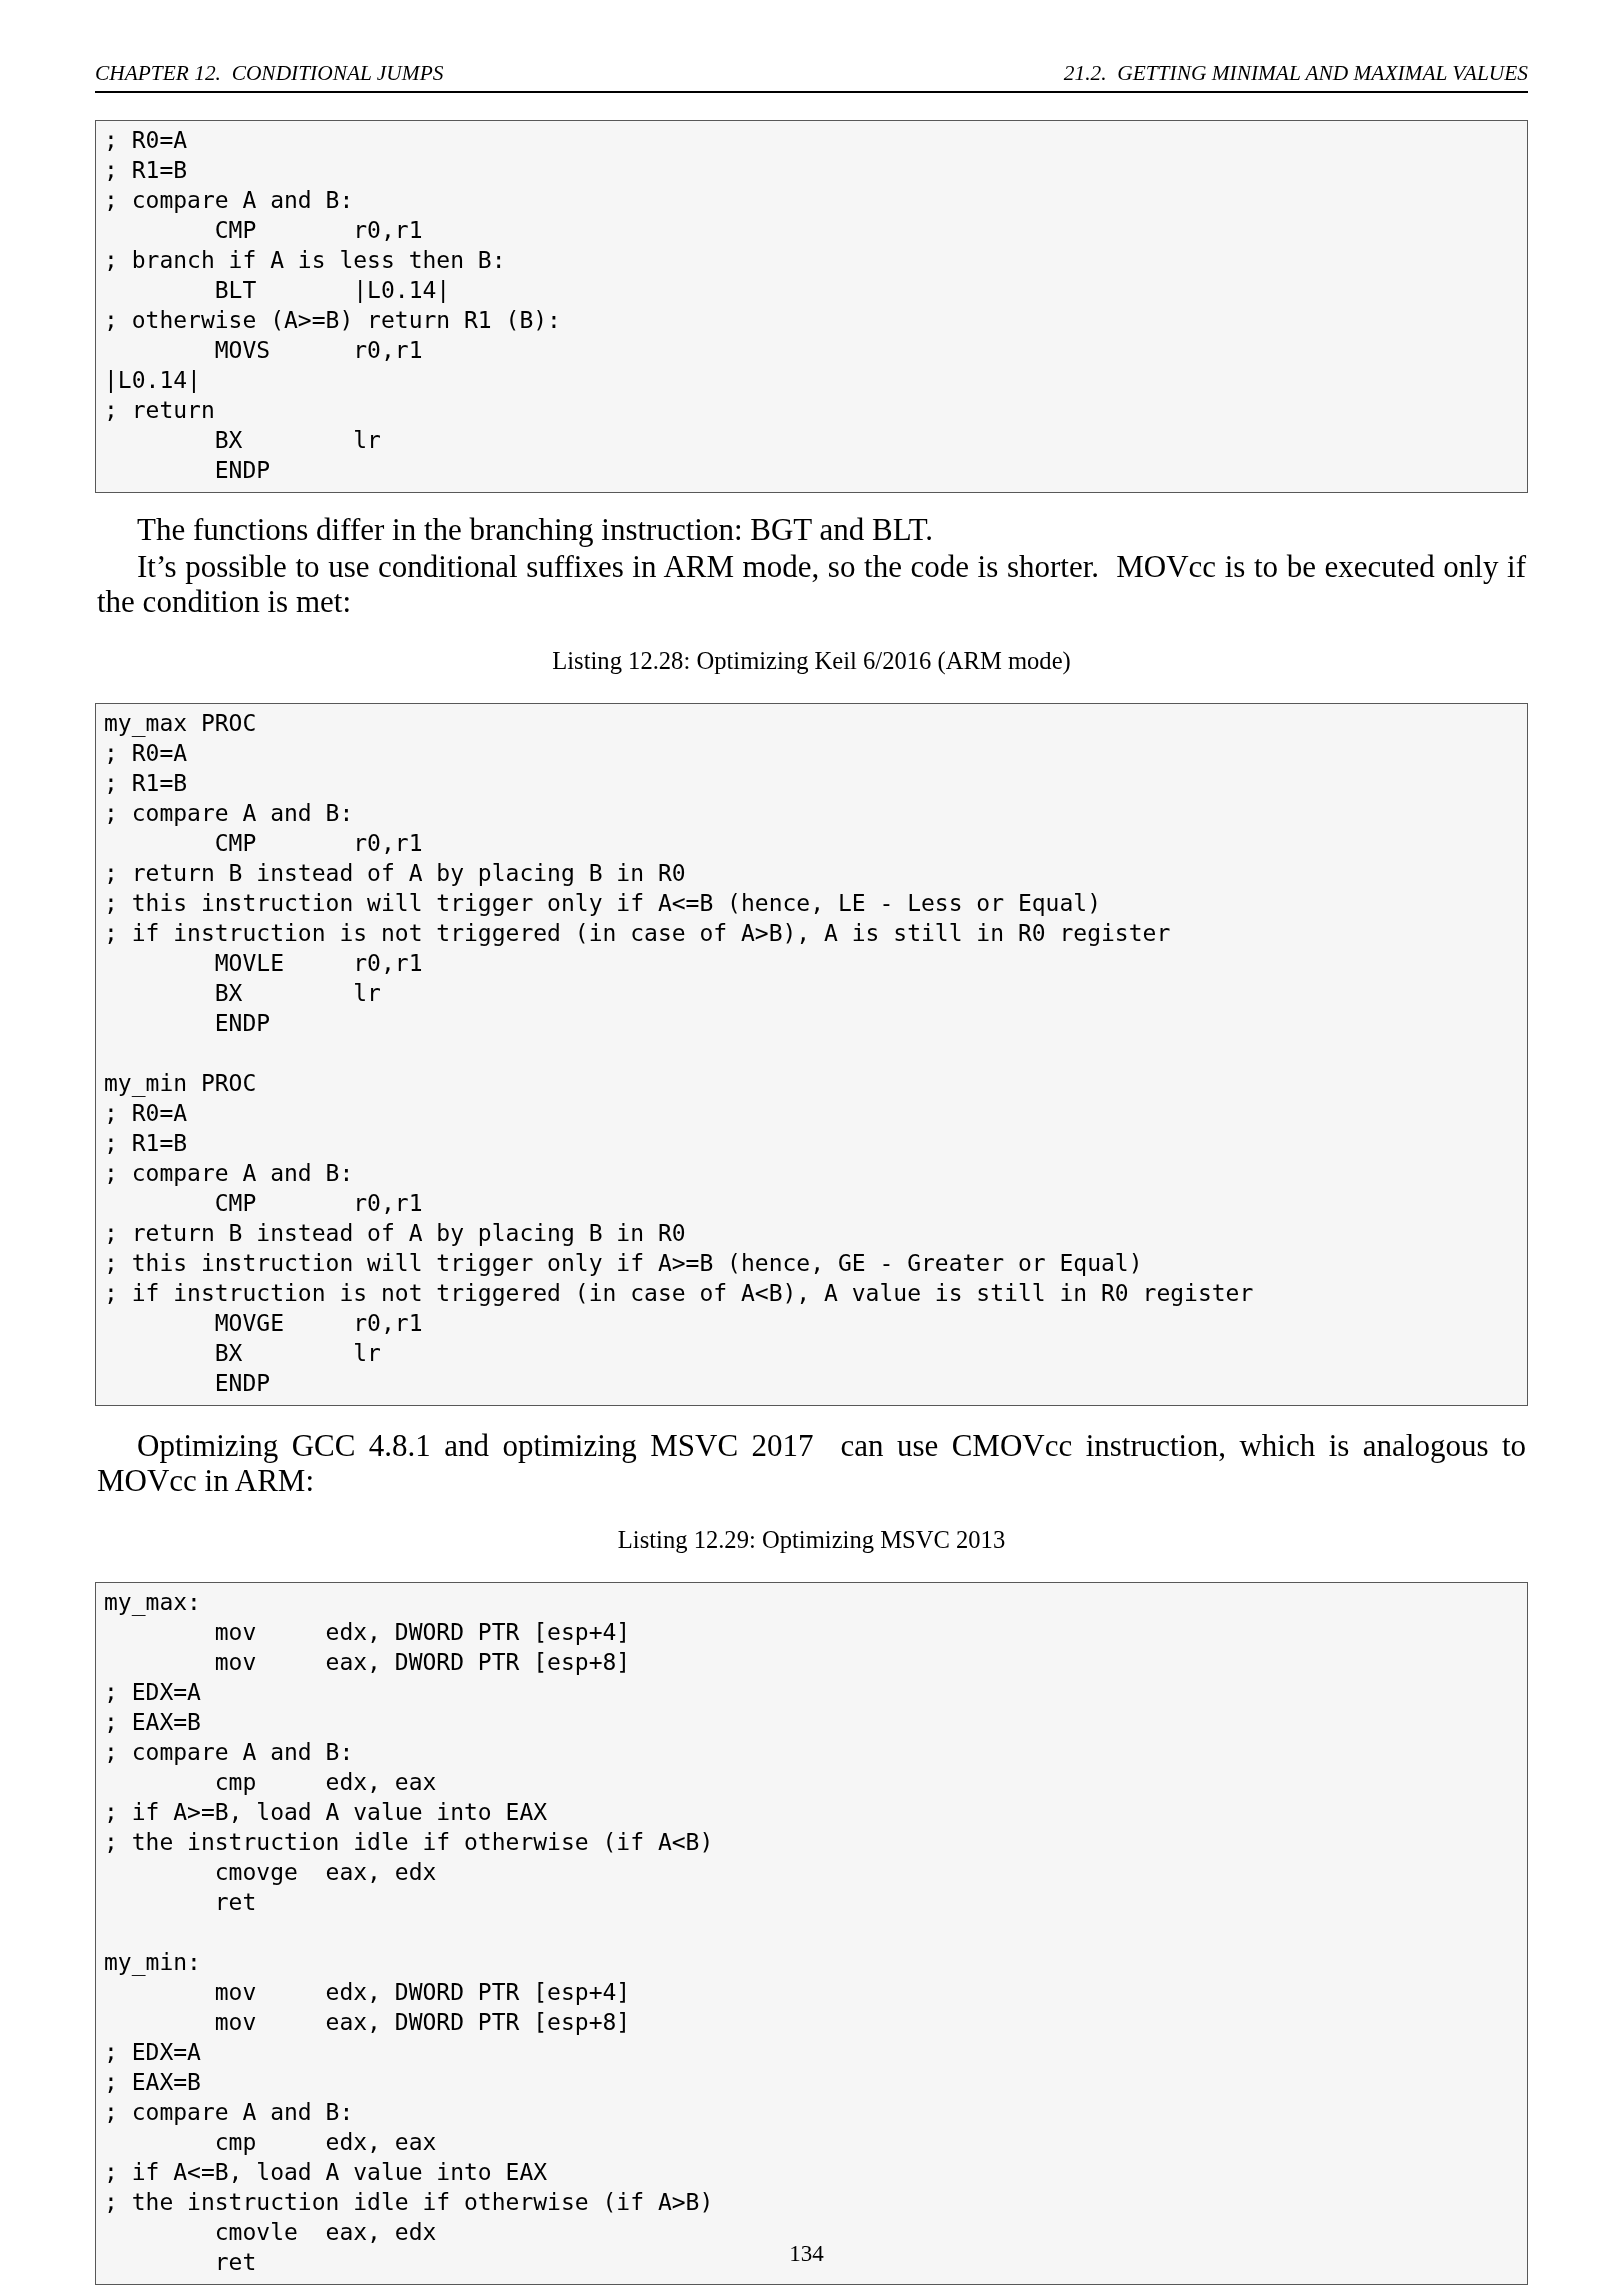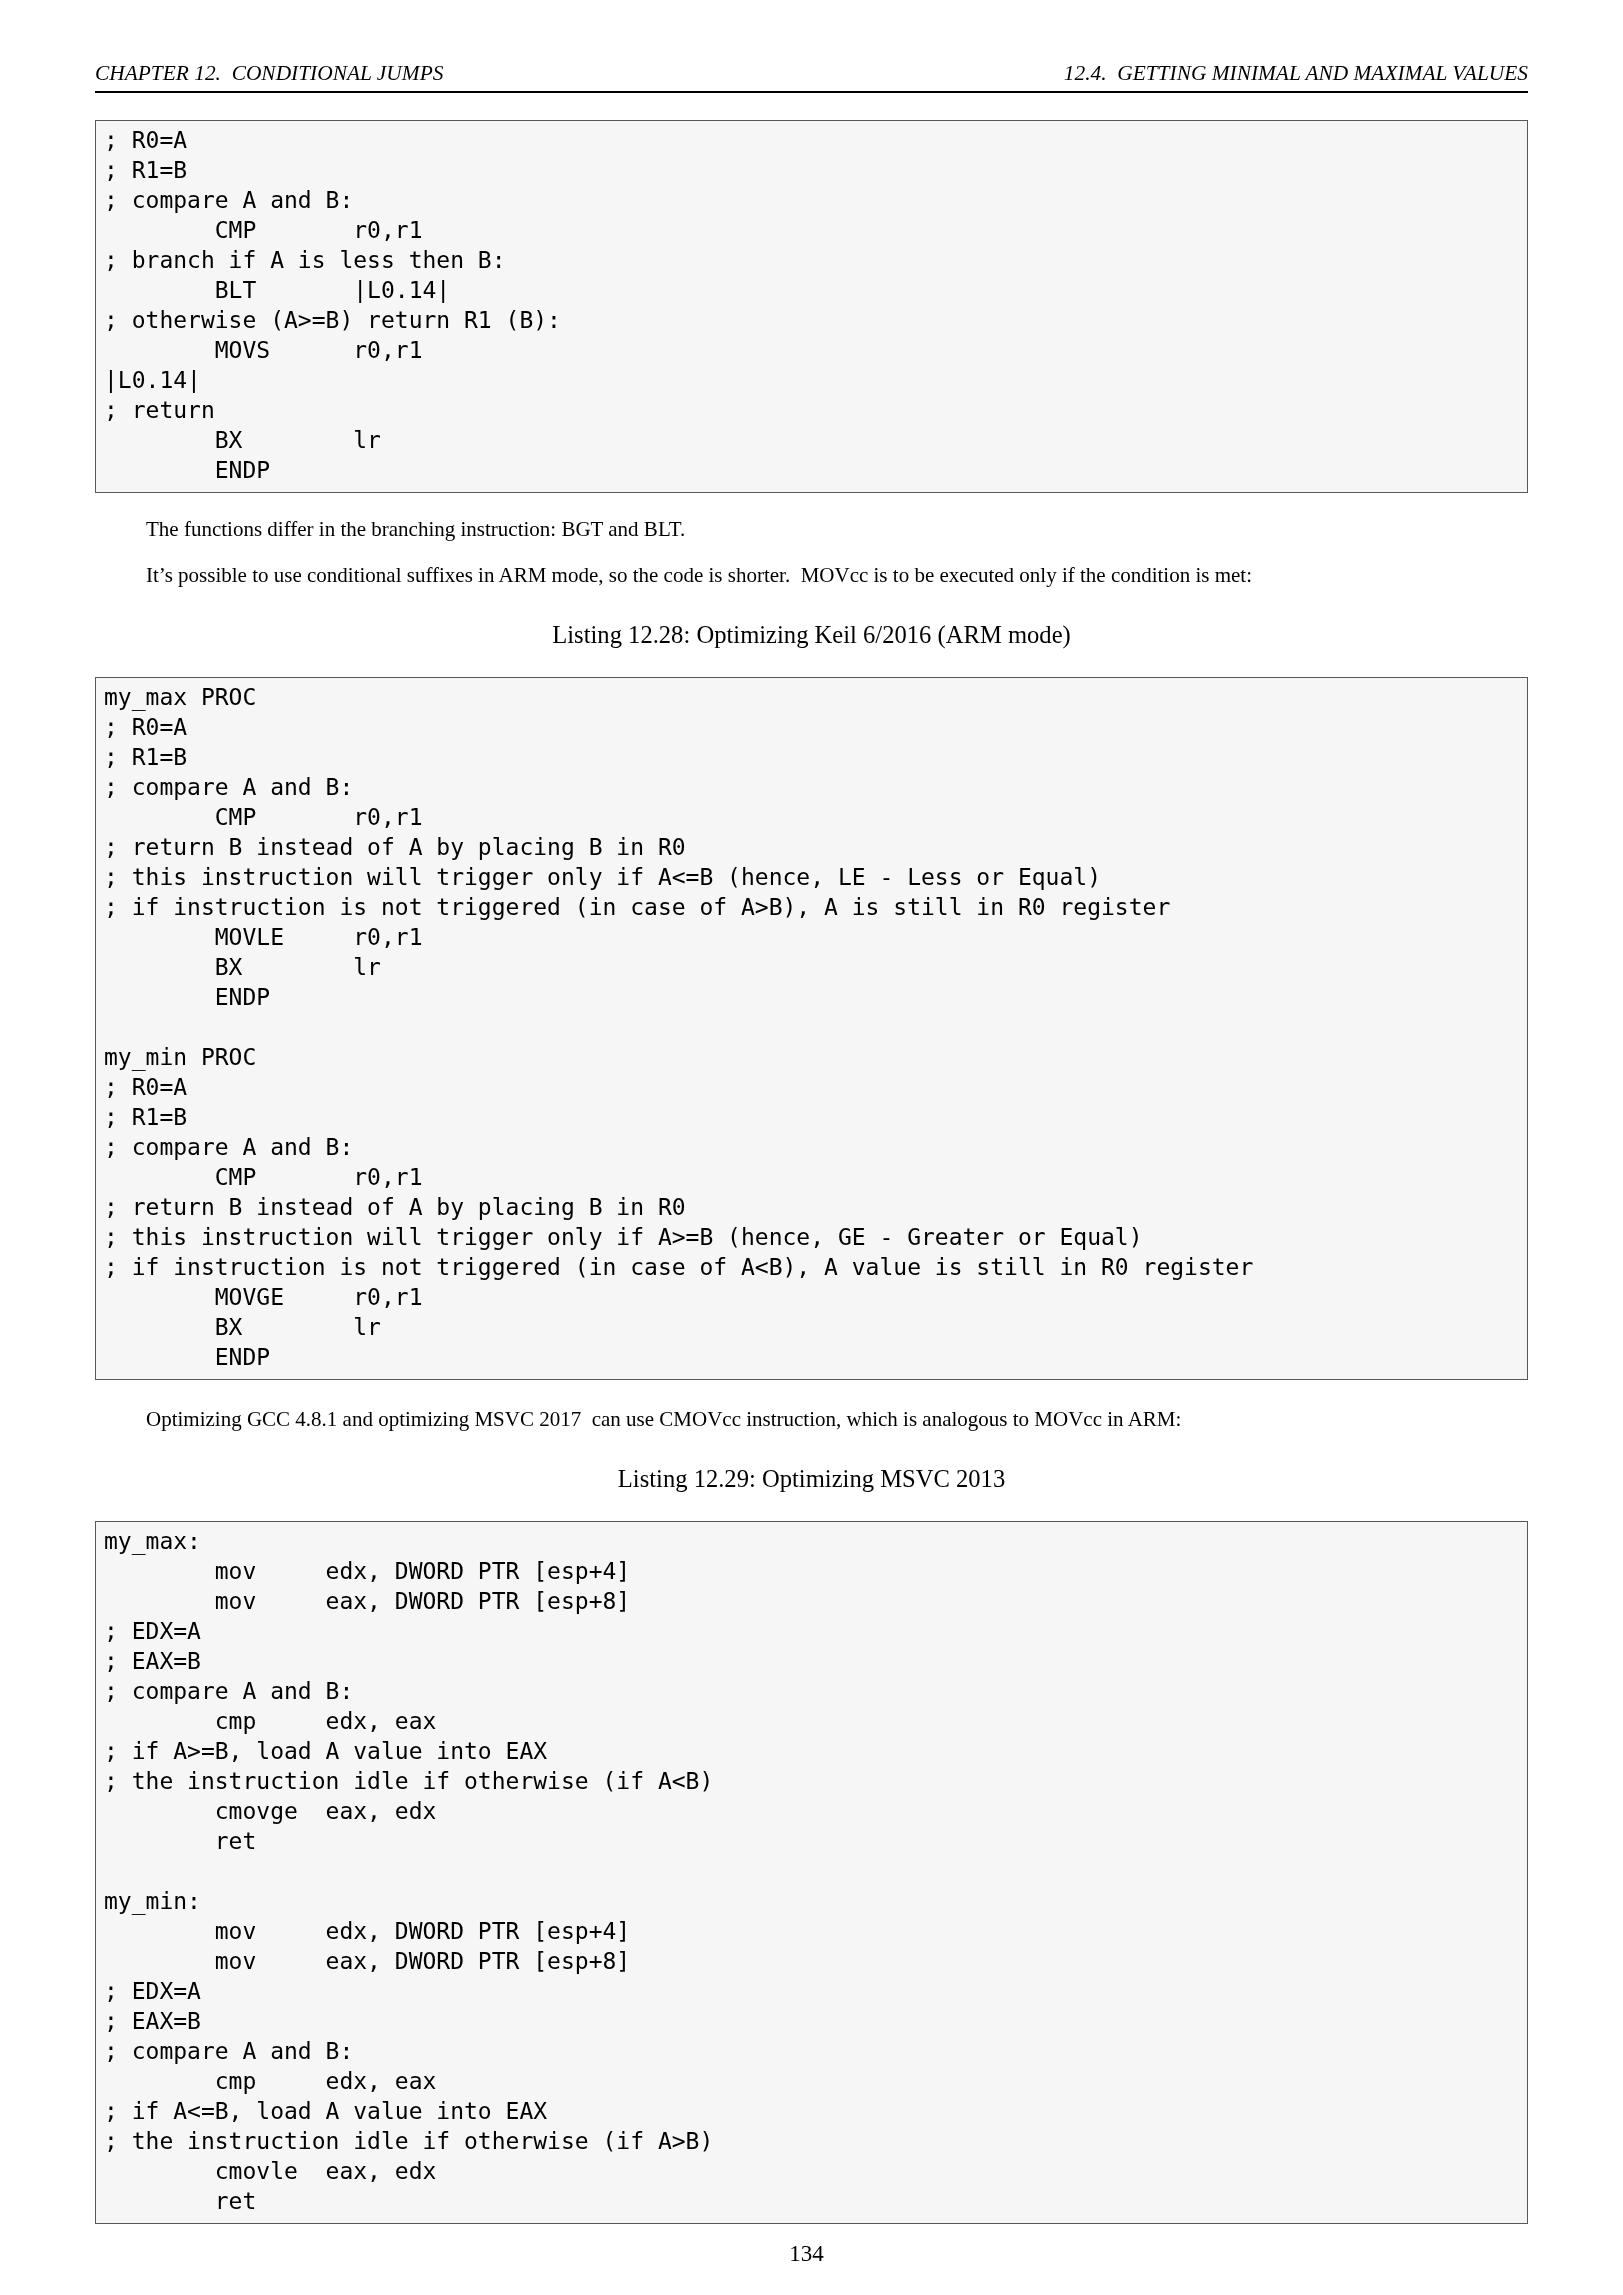--- a/index.html
+++ b/index.html
@@ -37,25 +37,25 @@
     line-height: 30px;
     background: #f6f6f6;
     border: 1.6px solid #585858;
     padding: 4px 9.5px 7.1px 8px;
     margin: 27px 0 0 0;
     white-space: pre;
     overflow: hidden;
     tab-size: 8;
   }
   .para {
-    font-size: 21px;
+    font-size: 31px;
     line-height: 35px;
     text-indent: 40px;
     text-align: justify;
-    margin: 11px;
+    margin: 2px;
     white-space: pre-wrap;
   }
   .para.after-box { margin-top: 19px; }
   .para.before-caption { margin-top: 22px; }
   .caption {
     font-size: 24.6px;
     line-height: 30px;
     text-align: center;
     margin: 27px 0 0 0;
   }
@@ -68,21 +68,21 @@
     font-size: 23px;
   }
 </style>
 </head>
 <body>
 
 <div class="content">
 
   <div class="running-header">
     <span>CHAPTER 12.  CONDITIONAL JUMPS</span>
-    <span>12.4.  GETTING MINIMAL AND MAXIMAL VALUES</span>
+    <span>21.2.  GETTING MINIMAL AND MAXIMAL VALUES</span>
   </div>
   <hr class="header-rule">
 
   <pre class="code-box">; R0=A
 ; R1=B
 ; compare A and B:
         CMP       r0,r1
 ; branch if A is less then B:
         BLT       |L0.14|
 ; otherwise (A&gt;=B) return R1 (B):

